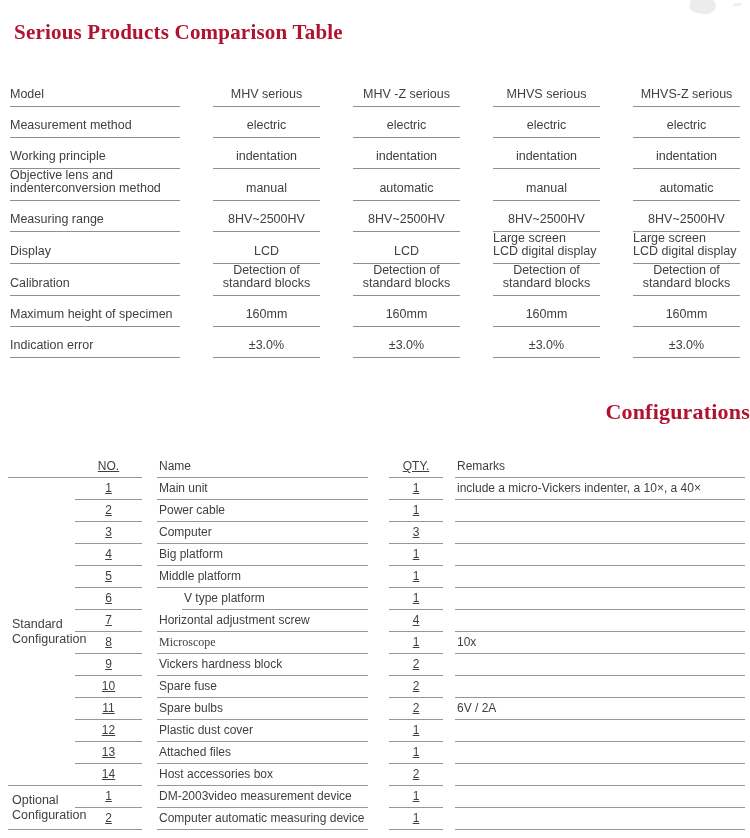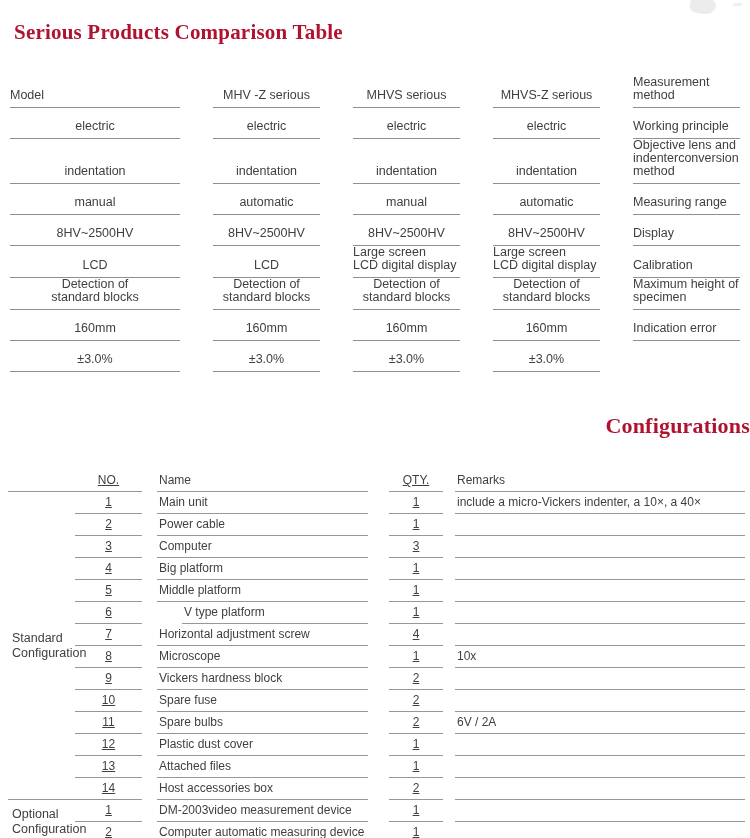--- a/index.html
+++ b/index.html
@@ -62,20 +62,21 @@
 
 <div class="watermark">
   <div class="blob"></div>
   <div class="speck"></div>
 </div>
 
 <h1 class="page-title">Serious Products Comparison Table</h1>
 
 <div class="cmp-grid">
     <div class="cmp-cell cmp-label">Model</div>
+    <div class="cmp-cell cmp-val">MHV serious</div>
     <div class="cmp-cell cmp-val">MHV -Z serious</div>
     <div class="cmp-cell cmp-val">MHVS serious</div>
     <div class="cmp-cell cmp-val">MHVS-Z serious</div>
     <div class="cmp-cell cmp-label">Measurement method</div>
     <div class="cmp-cell cmp-val">electric</div>
     <div class="cmp-cell cmp-val">electric</div>
     <div class="cmp-cell cmp-val">electric</div>
     <div class="cmp-cell cmp-val">electric</div>
     <div class="cmp-cell cmp-label">Working principle</div>
     <div class="cmp-cell cmp-val">indentation</div>
@@ -152,21 +153,21 @@
     <div class="cfg-cell bb cfg-left" style="grid-area: 6 / 9;"></div>
     <div class="cfg-cell bb cfg-center" style="grid-area: 7 / 3;">6</div>
     <div class="cfg-cell bb cfg-left" style="grid-area: 7 / 5; margin-left: 25px;">V type platform</div>
     <div class="cfg-cell bb cfg-center" style="grid-area: 7 / 7;">1</div>
     <div class="cfg-cell bb cfg-left" style="grid-area: 7 / 9;"></div>
     <div class="cfg-cell bb cfg-center" style="grid-area: 8 / 3;">7</div>
     <div class="cfg-cell bb cfg-left" style="grid-area: 8 / 5;">Horizontal adjustment screw</div>
     <div class="cfg-cell bb cfg-center" style="grid-area: 8 / 7;">4</div>
     <div class="cfg-cell bb cfg-left" style="grid-area: 8 / 9;"></div>
     <div class="cfg-cell bb cfg-center" style="grid-area: 9 / 3;">8</div>
-    <div class="cfg-cell bb cfg-left" style="grid-area: 9 / 5;">Microscope</div>
+    <div class="cfg-cell bb cfg-left" style="grid-area: 9 / 5; font-family: Liberation Serif, serif;">Microscope</div>
     <div class="cfg-cell bb cfg-center" style="grid-area: 9 / 7;">1</div>
     <div class="cfg-cell bb cfg-left" style="grid-area: 9 / 9;">10x</div>
     <div class="cfg-cell bb cfg-center" style="grid-area: 10 / 3;">9</div>
     <div class="cfg-cell bb cfg-left" style="grid-area: 10 / 5;">Vickers hardness block</div>
     <div class="cfg-cell bb cfg-center" style="grid-area: 10 / 7;">2</div>
     <div class="cfg-cell bb cfg-left" style="grid-area: 10 / 9;"></div>
     <div class="cfg-cell bb cfg-center" style="grid-area: 11 / 3;">10</div>
     <div class="cfg-cell bb cfg-left" style="grid-area: 11 / 5;">Spare fuse</div>
     <div class="cfg-cell bb cfg-center" style="grid-area: 11 / 7;">2</div>
     <div class="cfg-cell bb cfg-left" style="grid-area: 11 / 9;"></div>

